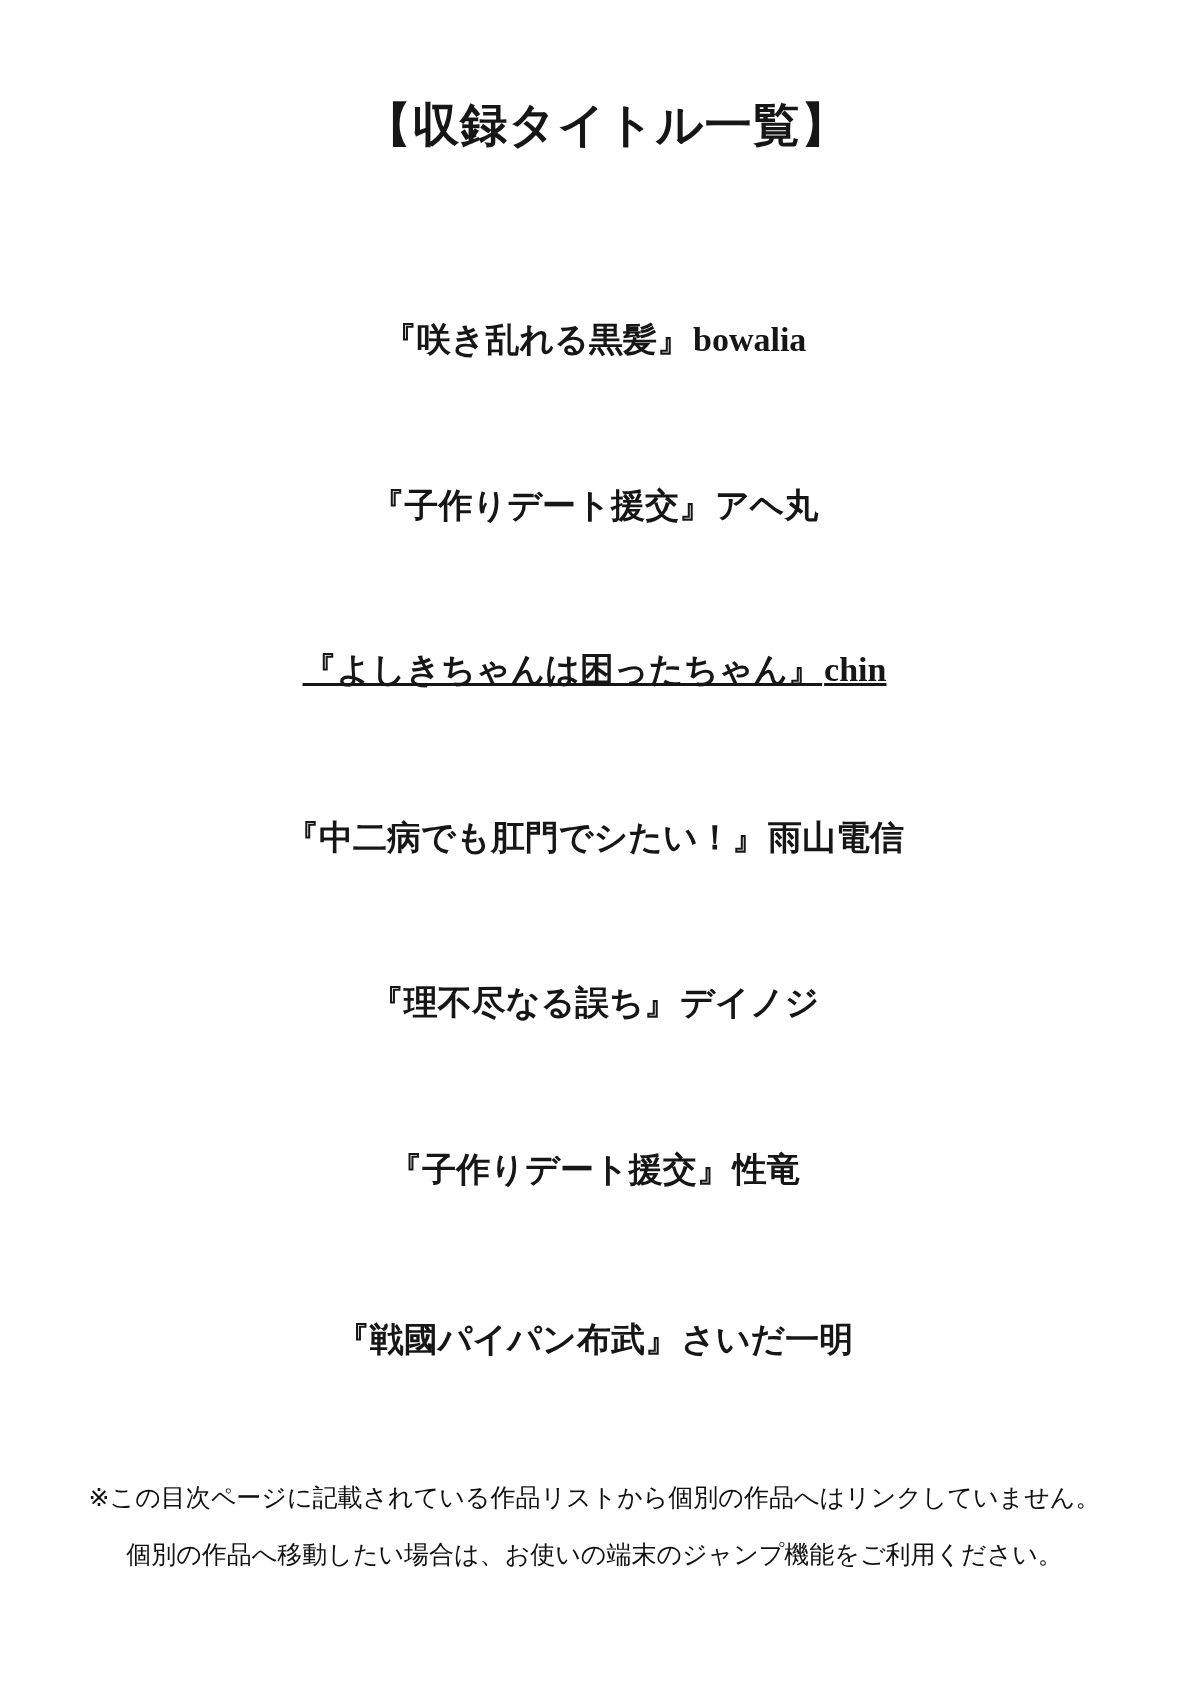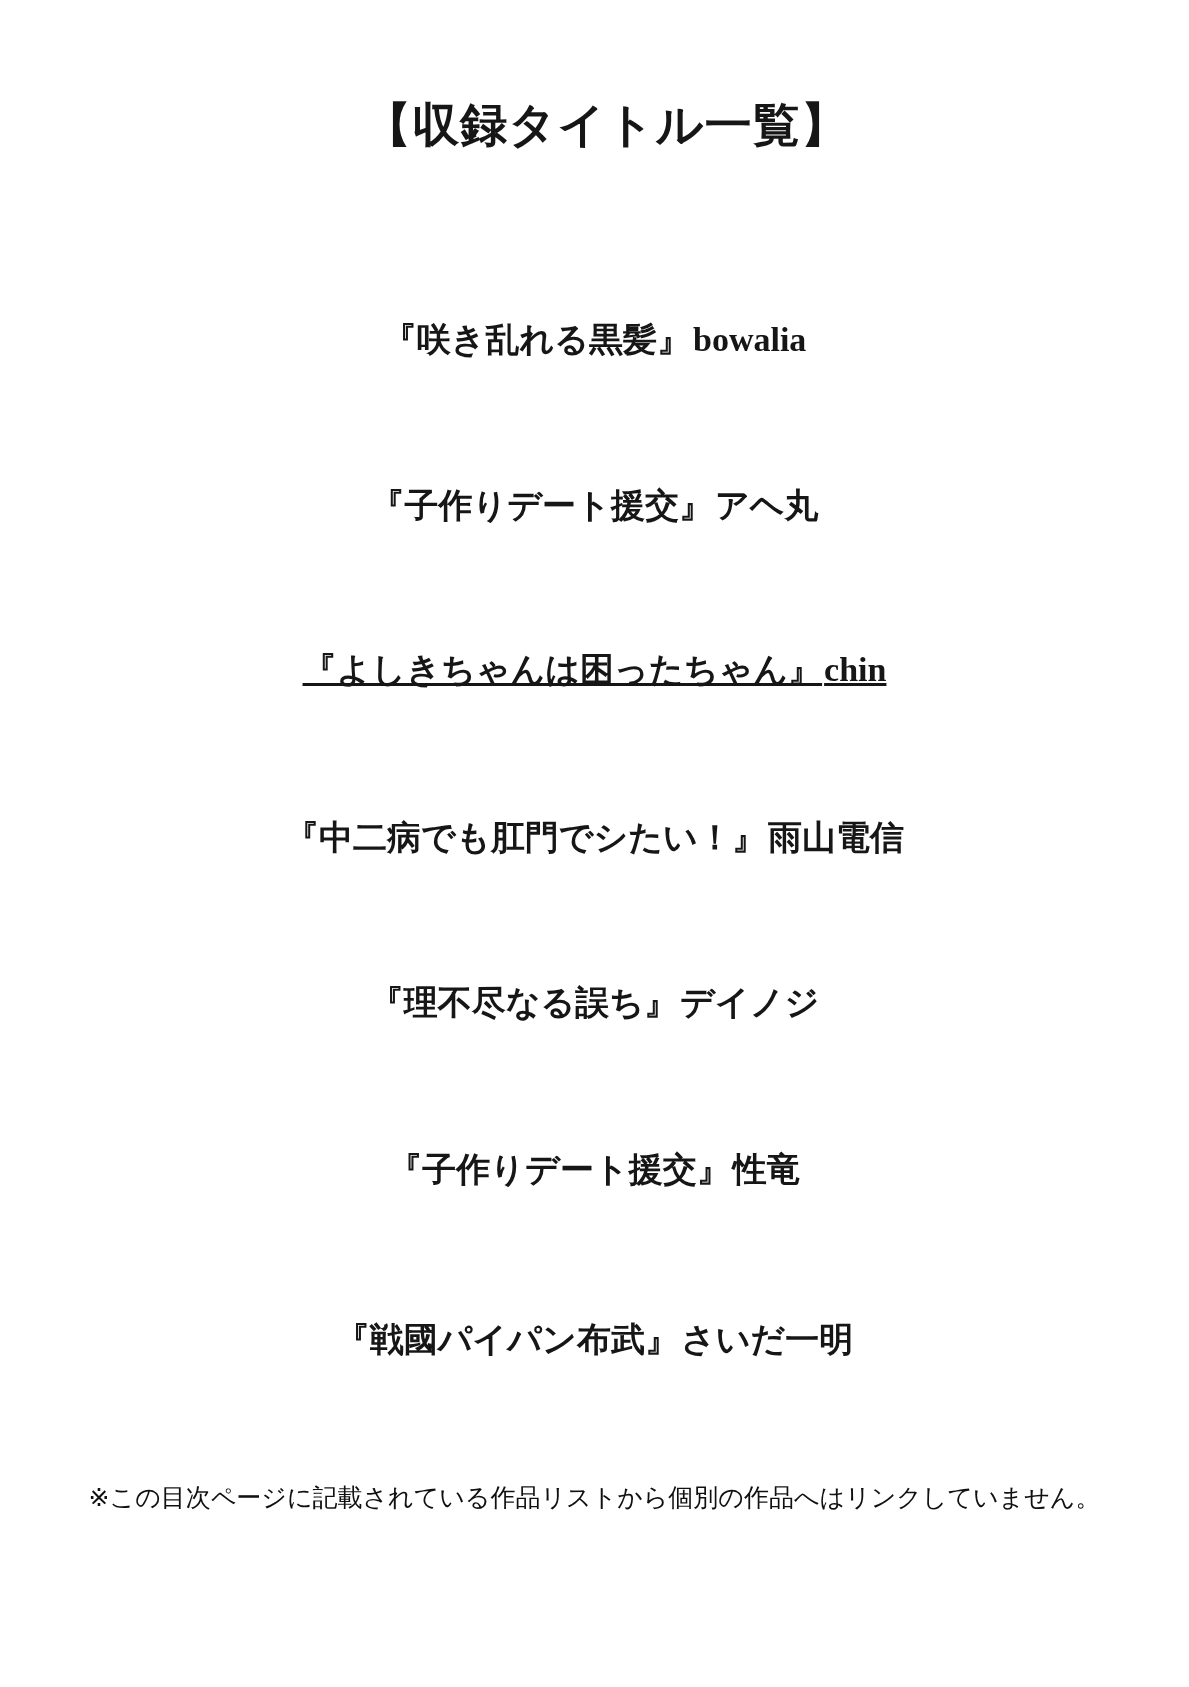--- a/index.html
+++ b/index.html
@@ -99,15 +99,16 @@
     <div class="work-item">
       <span>『子作りデート援交』</span><span class="work-author">性竜</span>
     </div>
     <div class="work-item">
       <span>『戦國パイパン布武』</span><span class="work-author">さいだ一明</span>
     </div>
   </div>
 
   <div class="footer-note">
     <div class="footer-line">※この目次ページに記載されている作品リストから個別の作品へはリンクしていません。</div>
+    <div class="footer-line">個別の作品へ移動したい場合は、お使いの端末のジャンプ機能をご利用ください。</div>
   </div>
 
 </div>
 
 </body></html>

